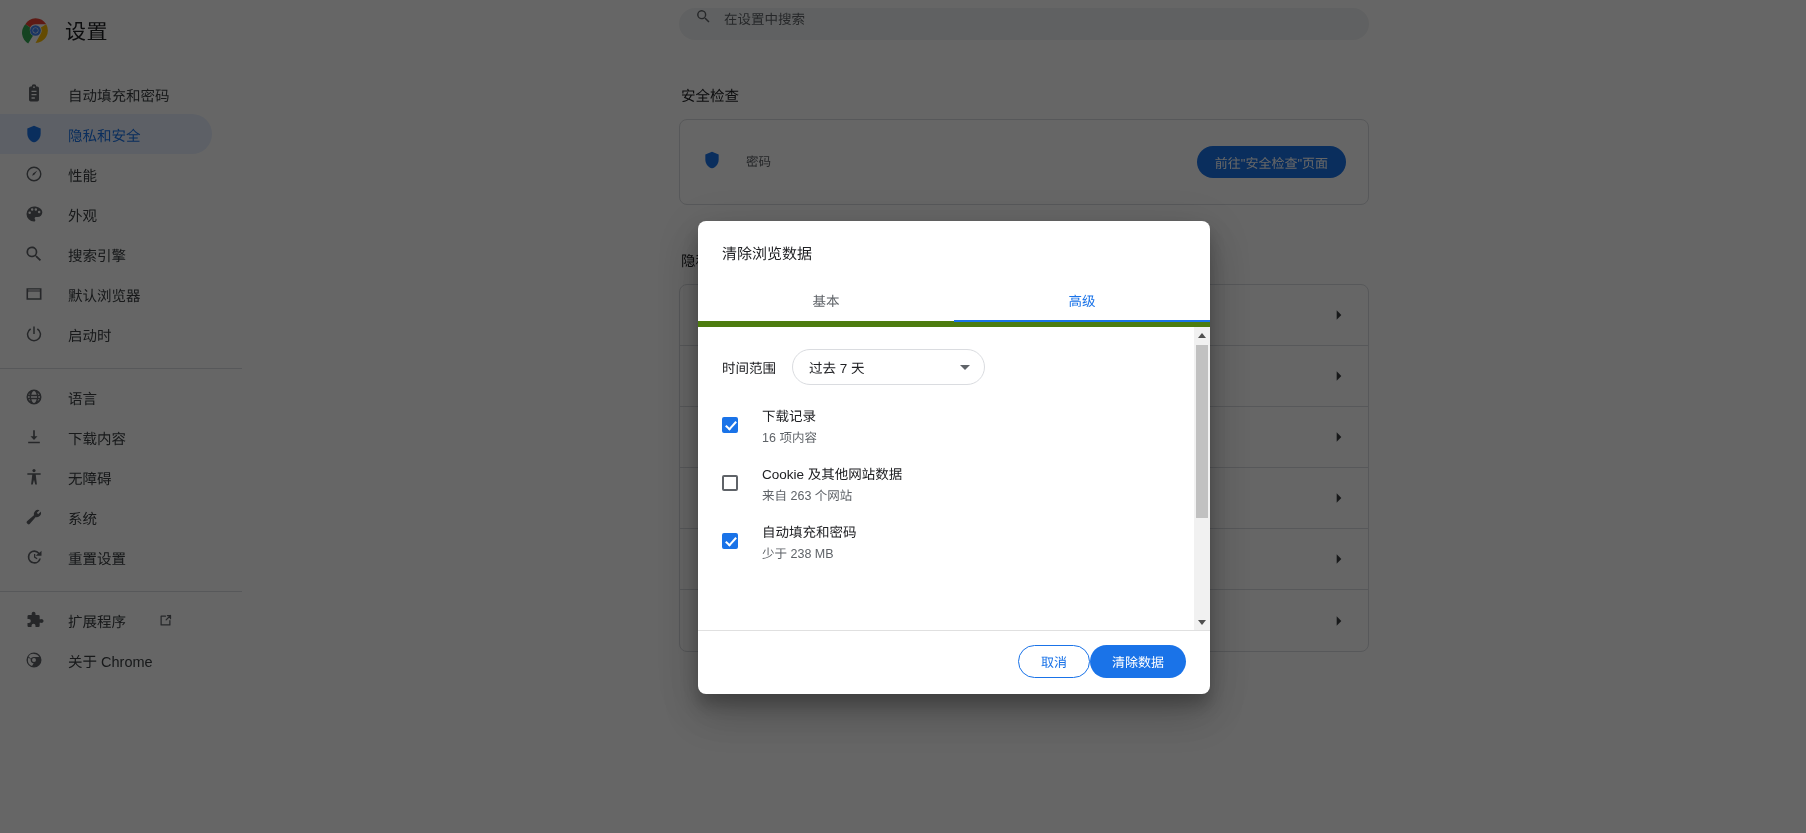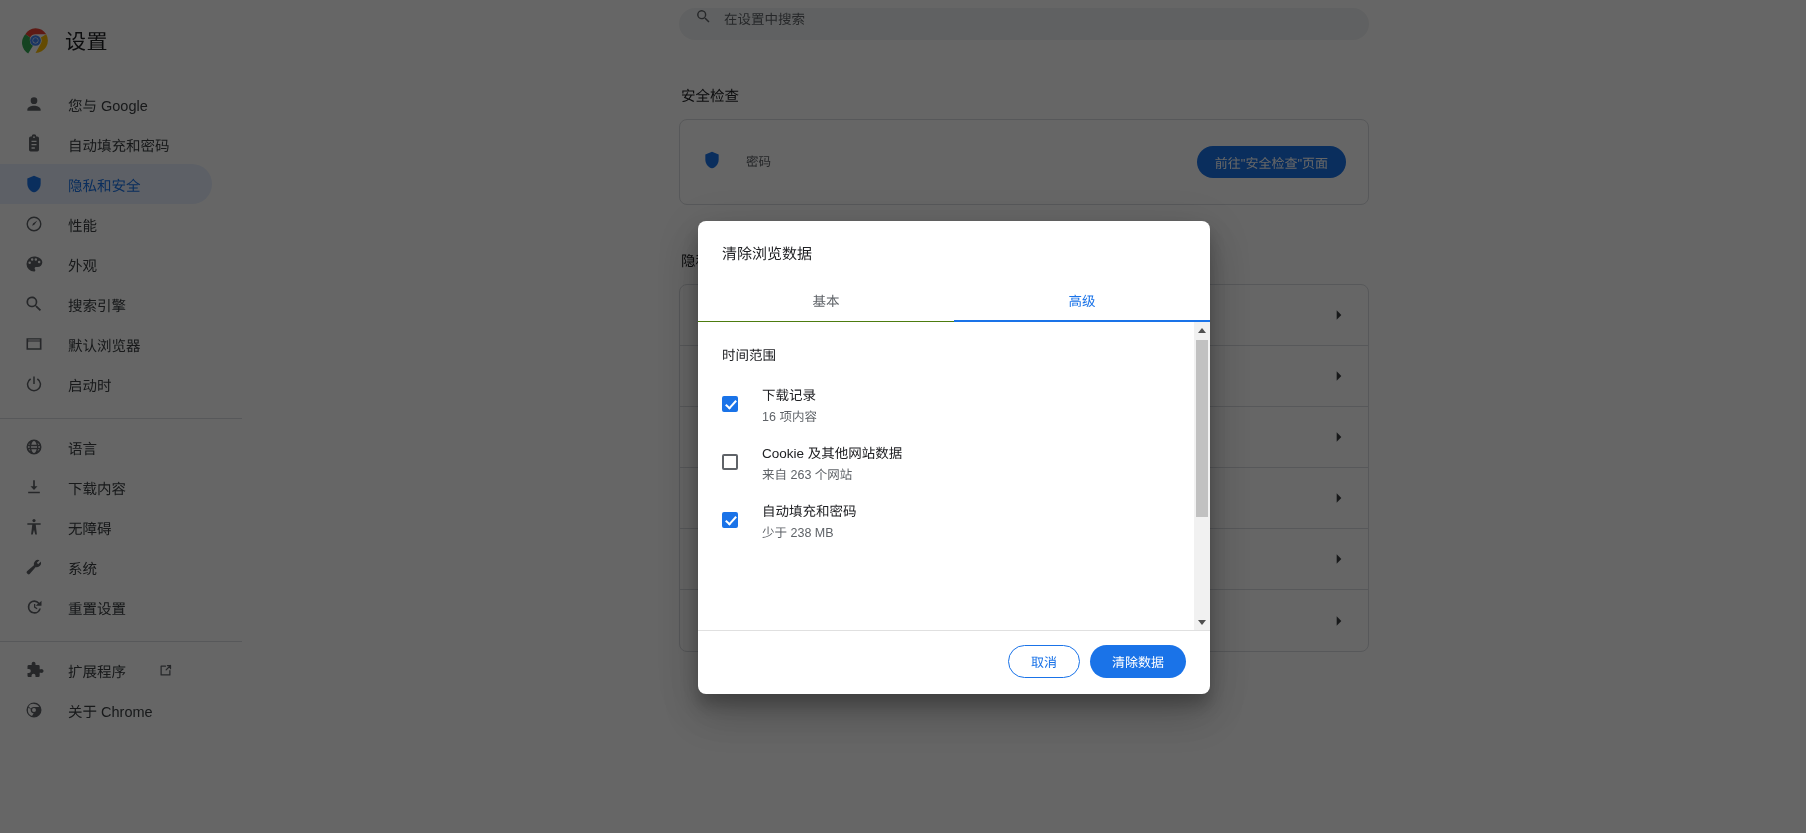--- a/index.html
+++ b/index.html
@@ -20,21 +20,21 @@
   .page-dim {
     position: absolute; inset: 0;
     background: rgba(0,0,0,0.60);
     z-index: 50;
   }
 
   
   .sidebar {
     width: 242px; flex: 0 0 242px;
     background: #ffffff;
-    padding-top: 10px;
+    padding-top: 0;
     position: relative;
   }
   .brand {
     display: flex; align-items: center;
     gap: 16px;
     height: 60px;
     padding: 0 0 0 22px;
   }
   .chrome-logo { width: 27px; height: 27px; flex:0 0 27px; }
   .brand-title {
@@ -155,21 +155,21 @@
     overflow: hidden;
   }
   .modal-title {
     font-size: 15px; color: #202124;
     padding: 22px 24px 0 24px;
     line-height: 1.4;
   }
   .tabs {
     display: flex;
     margin-top: 18px;
-    border-bottom: 1px solid #4d7c0f;
+    border-bottom: 6px solid #4d7c0f;
     position: relative;
   }
   .tab {
     flex: 1;
     text-align: center;
     font-size: 13.5px;
     color: #5f6368;
     padding: 8px 0 11px 0;
     cursor: pointer;
     position: relative;
@@ -278,21 +278,21 @@
     position: absolute;
     left: 2px; width: 12px;
     top: 2px; height: 64%;
     background: #c1c1c1;
     cursor: pointer;
   }
   .modal-footer {
     border-top: 1px solid #e0e0e0;
     padding: 14px 24px 16px 24px;
     display: flex; justify-content: flex-end;
-    gap: 10px;
+    gap: 0;
   }
   .btn-outline {
     border: 1px solid #1a73e8;
     color: #1a73e8;
     background: #fff;
     border-radius: 18px;
     height: 33px;
     padding: 0 22px;
     font-size: 13px;
     cursor: pointer;
@@ -330,28 +330,20 @@
       </span>
       <span class="brand-title">设置</span>
     </div>
 
     <nav class="nav">
 
       <div class="nav-group">
         <div class="nav-item">
           <span class="ico">
               <svg viewBox="0 0 24 24">
-                <path d="M12 12a4 4 0 1 0 0-8 4 4 0 0 0 0 8zm0 2c-3.3 0-8 1.7-8 4.5V20h16v-1.5c0-2.8-4.7-4.5-8-4.5z"></path>
-              </svg>
-            </span>
-          <span class="nav-label">您与 Google</span>
-        </div>
-        <div class="nav-item">
-          <span class="ico">
-              <svg viewBox="0 0 24 24">
                 <path d="M16 3h-1.2a2.8 2.8 0 0 0-5.6 0H8a2 2 0 0 0-2 2v14a2 2 0 0 0 2 2h8a2 2 0 0 0 2-2V5a2 2 0 0 0-2-2zm-4-.2a1 1 0 1 1 0 2 1 1 0 0 1 0-2zM9 8h6v1.6H9V8zm0 4h6v1.6H9V12zm0 4h4v1.6H9V16z"></path>
               </svg>
             </span>
           <span class="nav-label">自动填充和密码</span>
         </div>
         <div class="nav-item active">
           <span class="ico">
               <svg viewBox="0 0 24 24">
                 <path d="M12 2 4 5.5v5.8c0 5 3.4 9.6 8 10.7 4.6-1.1 8-5.7 8-10.7V5.5L12 2z"></path>
               </svg>
@@ -601,20 +593,24 @@
   <div class="tabs">
     <div class="tab">基本</div>
     <div class="tab active">高级</div>
   </div>
 
   <div class="modal-body">
     <div class="scroll-area">
 
       <div class="range-row">
         <span class="range-label">时间范围</span>
+        <div class="select">
+          <span>过去 7 天</span>
+          <span class="caret"></span>
+        </div>
       </div>
 
 
       <div class="opt">
         <span class="cb checked"></span>
         <div class="opt-text">
           <div class="opt-label">下载记录</div>
           <div class="opt-sub">16 项内容</div>
         </div>
       </div>

